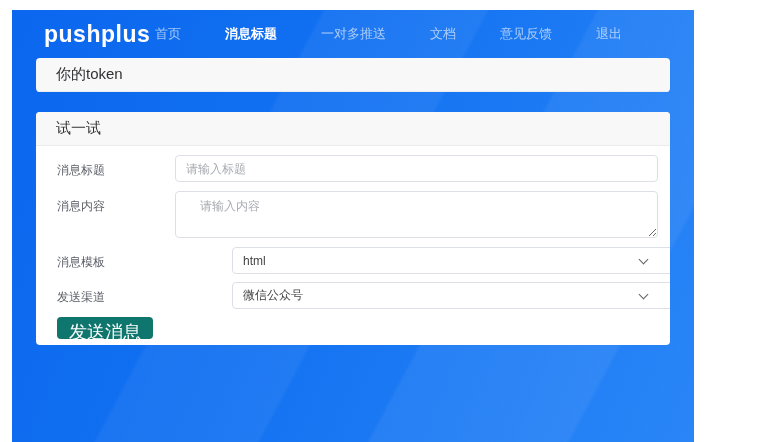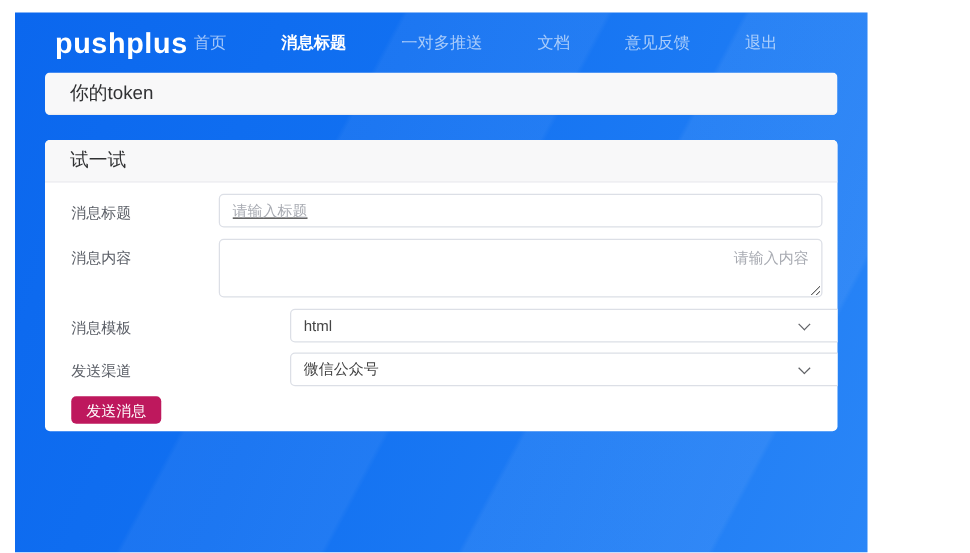--- a/index.html
+++ b/index.html
@@ -139,28 +139,27 @@
   .form-field { flex: 1; position: relative; }
   .text-input, .text-area, .select-box {
     width: 100%;
     border: 1px solid #dcdfe6;
     border-radius: 4px;
     background: #ffffff;
     font-size: 12px;
     color: #333;
     font-family: "Liberation Sans", "DejaVu Sans", sans-serif;
   }
-  .text-input { height: 27px; padding: 0 10px; text-decoration: underline; }
+  .text-input { height: 27px; padding: 0 10px; }
   .text-input::placeholder, .text-area::placeholder { color: #a8abb2; }
   .text-area {
     height: 47px;
-    padding: 6px 10px;
+    padding: 6px 24px;
     resize: vertical;
     display: block;
-    text-align: right;
   }
   .select-box {
     height: 27px;
     display: flex;
     align-items: center;
     padding: 0 26px 0 10px;
     cursor: pointer;
     color: #444;
     margin-left: 24px;
   }
@@ -169,25 +168,25 @@
     right: 11px; top: 9px;
     width: 7px; height: 7px;
     border-right: 1.5px solid #606266;
     border-bottom: 1.5px solid #606266;
     transform: rotate(45deg);
     pointer-events: none;
   }
   .row-mid { margin-bottom: 8px; gap: 33px; }
   .send-btn {
     margin-top: 0;
-    background: #be185d;
+    background: #0f766e;
     color: #ffffff;
     border: none;
     border-radius: 4px;
-    font-size: 12px;
+    font-size: 18px;
     padding: 6px 12px;
     height: 22px;
     line-height: 1;
     cursor: pointer;
   }
 </style>
 </head>
 <body>
 
 <div class="page-blue">

